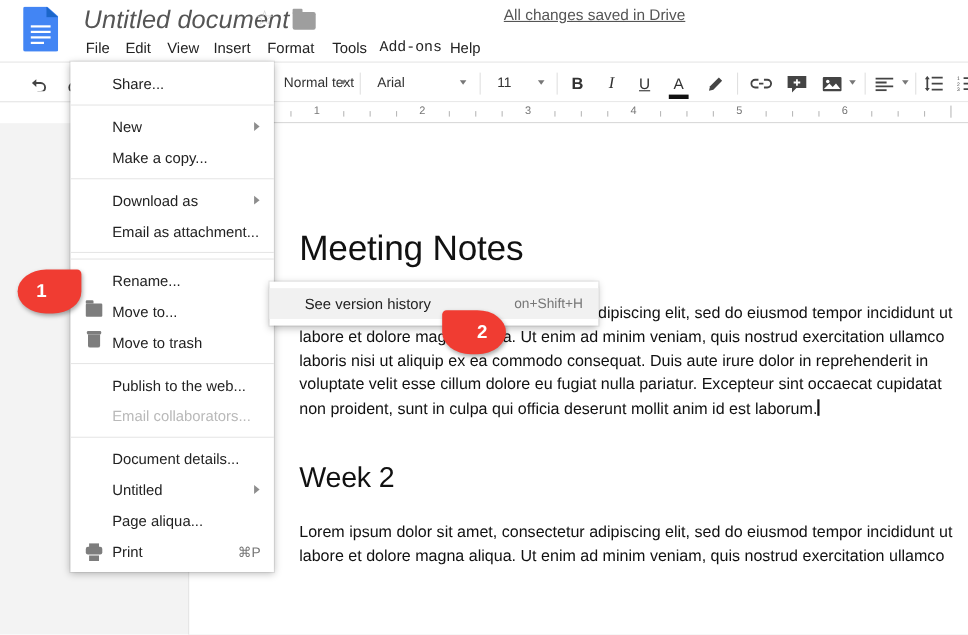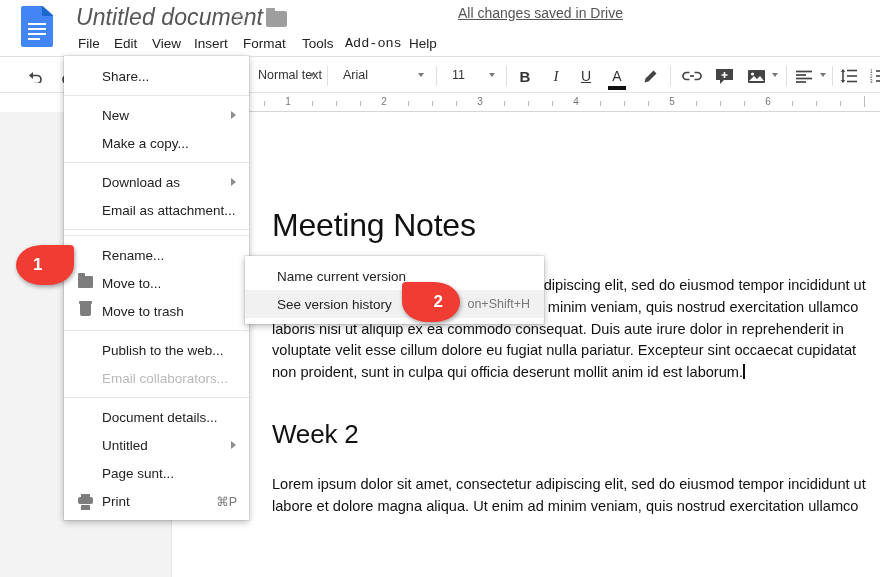--- a/index.html
+++ b/index.html
@@ -376,35 +376,32 @@
     </div>
     <div class="msep"></div>
     <div class="mi">
       <div class="lbl">Document details...</div>
     </div>
     <div class="mi">
       <div class="lbl">Untitled</div>
       <div class="arrow"></div>
     </div>
     <div class="mi">
-      <div class="lbl">Page sunt...</div>
+      <div class="lbl">Page aliqua...</div>
     </div>
     <div class="mi">
       <div class="mi-ico" style="position: absolute;">
         <div class="ic-print" style="position: relative;"></div>
       </div>
       <div class="lbl">Print</div>
       <div class="sc">⌘P</div>
     </div>
   </div>
 
 <div id="version-submenu">
-    <div class="mi">
-      <div class="lbl">Name current version</div>
-    </div>
     <div class="mi hl">
       <div class="lbl">See version history</div>
       <div class="sc">on+Shift+H</div>
     </div>
   </div>
 
 <div id="callouts">
     <div class="callout right" style="left: 16px; top: 245px;">
       <div class="bubble"></div>
       <div class="num">1</div>

